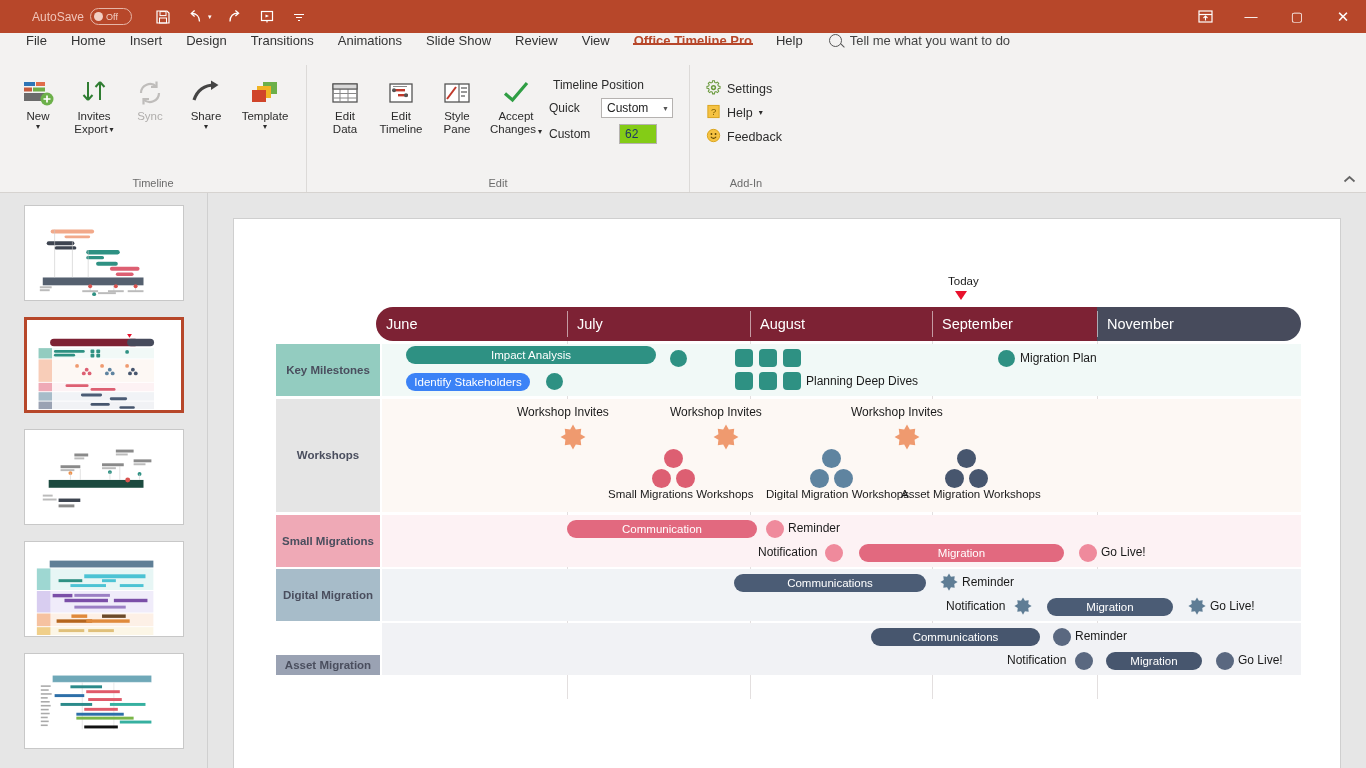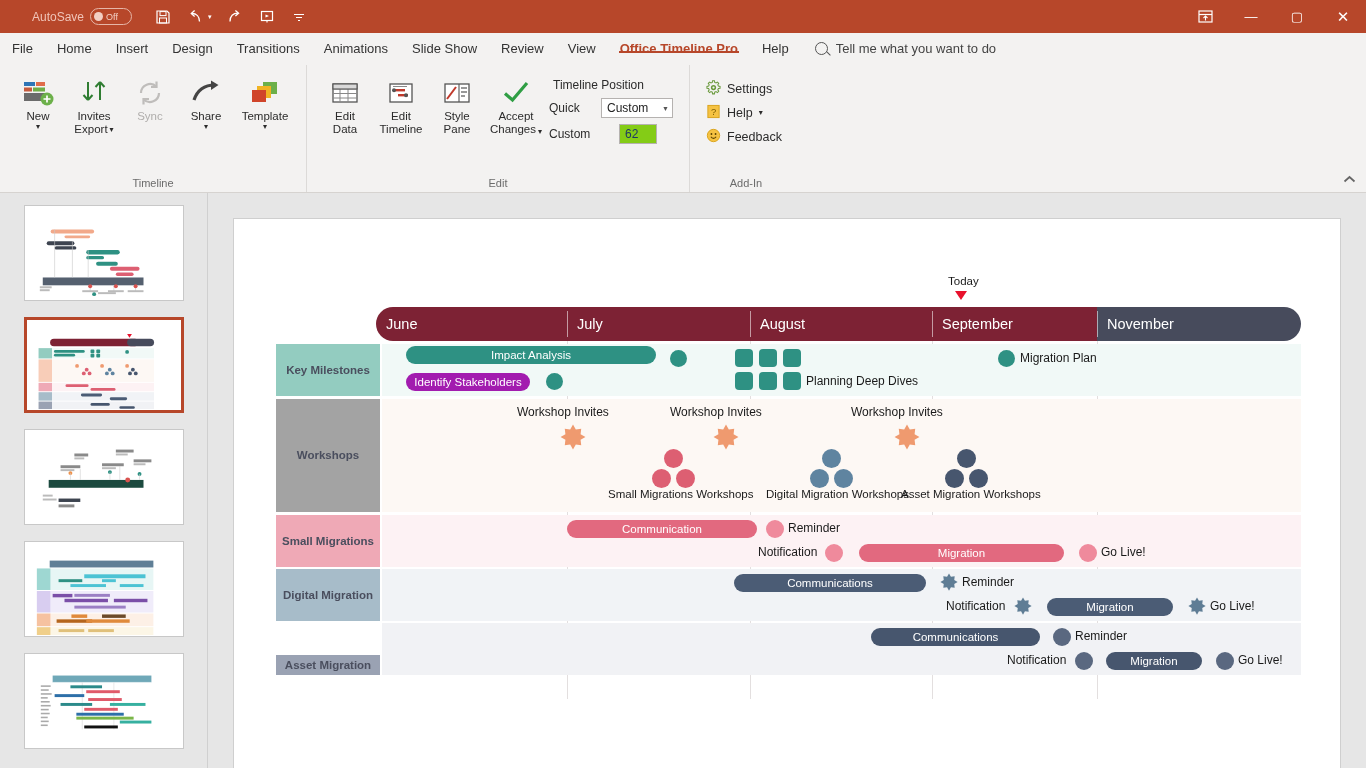--- a/index.html
+++ b/index.html
@@ -26,22 +26,22 @@
   .qat-ico { width: 18px; height: 18px; display: flex; align-items: center; justify-content: center;
              color: #fff; font-size: 15px; line-height: 1; }
   .qat-caret { font-size: 7px; margin-left: -10px; }
   .winbtns { position: absolute; right: 0; top: 0; height: 33px; display: flex; }
   .winbtn { width: 46px; height: 33px; display: flex; align-items: center; justify-content: center;
             color: #fff; font-size: 13px; }
   .winbtn.close { font-size: 15px; }
 
   
   .menubar {
-    height: 32px; background: #f3f2f1; display: flex; align-items: center;
-    padding-left: 0; border-bottom: 1px solid #f3f2f1;
+    height: 32px; background: #f3f2f1; display: flex; align-items: flex-start;
+    padding-left: 14px; border-bottom: 1px solid #f3f2f1;
   }
   .mtab {
     padding: 0 12px; display: flex; align-items: center; font-size: 13px; color: #333;
     position: relative; white-space: nowrap;
   }
   .mtab.active { color: #b7472a; font-weight: bold; }
   .mtab.active::after {
     content: ""; position: absolute; left: 11px; right: 11px; bottom: 3px;
     height: 2px; background: #b7472a;
   }
@@ -612,41 +612,41 @@
         <div class="grid-line" style="left:821px;"></div>
 
         <div class="row" style="top:65px; height:52px;">
           <div class="rowlabel" style="background:#93ccc0;">
             <span>Key Milestones</span>
           </div>
           <div class="rowband" style="background:#f1f9f7; margin-left:2px;">
             <div class="bar" style="left:24px; top:2px; width:250px; background:#2e9183;">
               <span>Impact Analysis</span>
             </div>
-            <div class="bar" style="left:24px; top:29px; width:124px; background:#a21caf;">
+            <div class="bar" style="left:24px; top:29px; width:124px; background:#3b82f6;">
               <span>Identify Stakeholders</span>
             </div>
             <div class="dot" style="left:288px; top:6px; width:17px; height:17px; background:#2e9183;"></div>
             <div class="dot" style="left:164px; top:29px; width:17px; height:17px; background:#2e9183;"></div>
 
             <div class="sq" style="left:353px; top:5px; width:18px; height:18px; background:#2e9183;"></div>
             <div class="sq" style="left:377px; top:5px; width:18px; height:18px; background:#2e9183;"></div>
             <div class="sq" style="left:401px; top:5px; width:18px; height:18px; background:#2e9183;"></div>
             <div class="sq" style="left:353px; top:28px; width:18px; height:18px; background:#2e9183;"></div>
             <div class="sq" style="left:377px; top:28px; width:18px; height:18px; background:#2e9183;"></div>
             <div class="sq" style="left:401px; top:28px; width:18px; height:18px; background:#2e9183;"></div>
             <div class="lbl-txt" style="left:424px; top:30px;">Planning Deep Dives</div>
 
             <div class="dot" style="left:616px; top:6px; width:17px; height:17px; background:#2e9183;"></div>
             <div class="lbl-txt" style="left:638px; top:7px;">Migration Plan</div>
           </div>
         </div>
 
         <div class="row" style="top:120px; height:113px;">
-          <div class="rowlabel" style="background:#a3a3a3;">
+          <div class="rowlabel" style="background:#e5e5e5;">
             <span>Workshops</span>
           </div>
           <div class="rowband" style="background:#fdf8f4; margin-left:2px;">
 
             <div class="lbl-txt" style="left:135px; top:6px;">Workshop Invites</div>
             <div class="burst" style="left:178px; top:25px;">
               <svg width="26" height="26" viewBox="0 0 24 24">
                   <path d="M12 0.5 14.6 5 19.6 4.4 19 9.4 23.5 12 19 14.6 19.6 19.6 14.6 19 12 23.5 9.4 19 4.4 19.6 5 14.6 0.5 12 5 9.4 4.4 4.4 9.4 5z" fill="#ef9a6f"></path>
                 </svg>
             </div>

